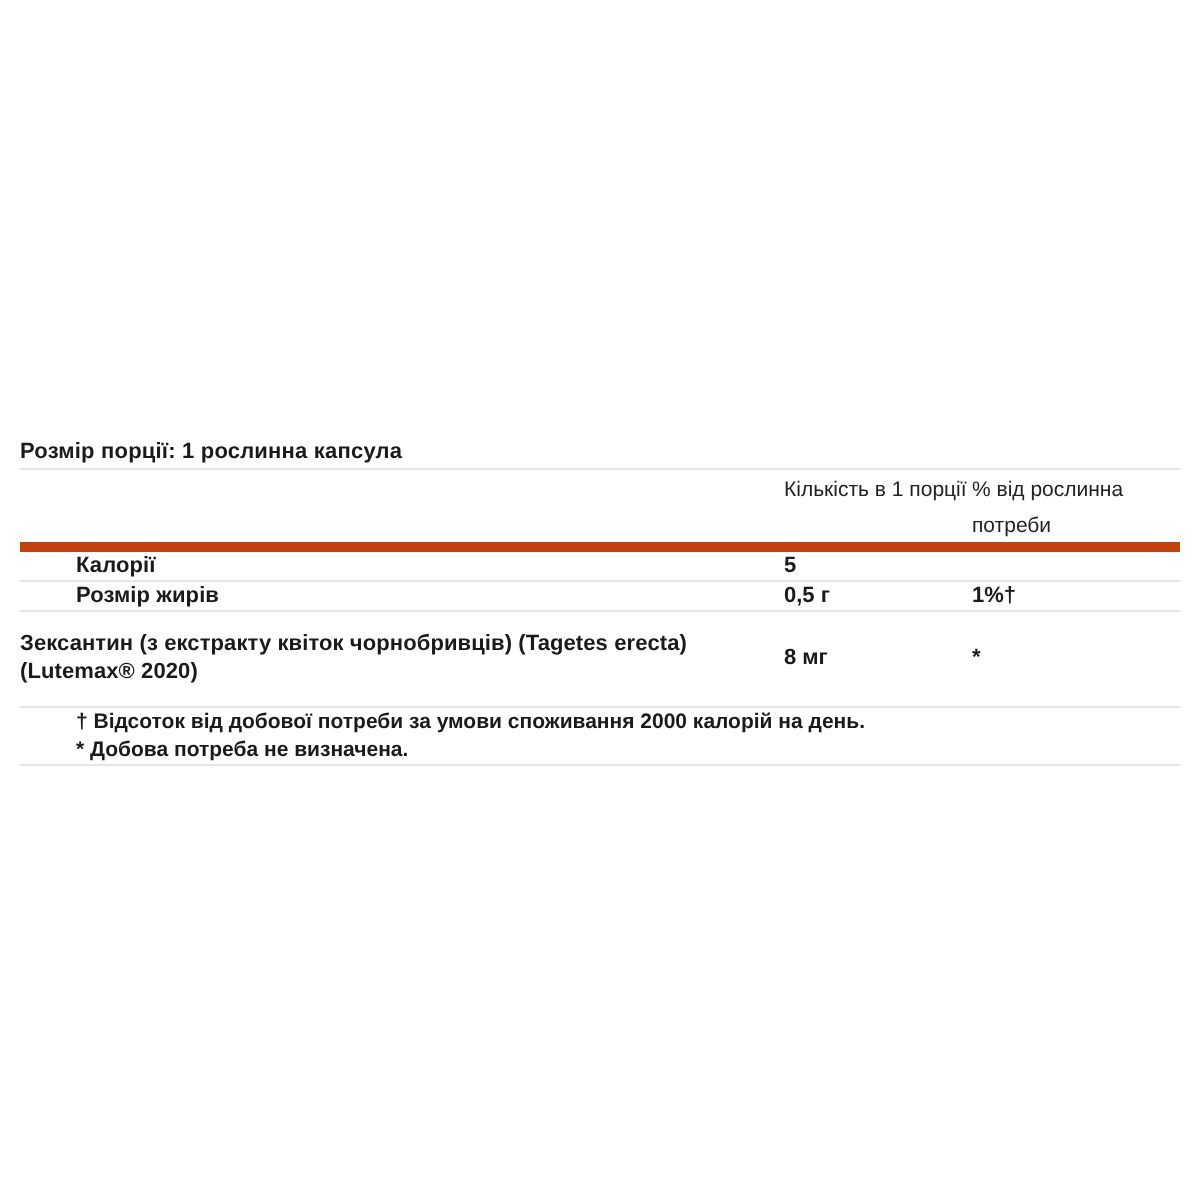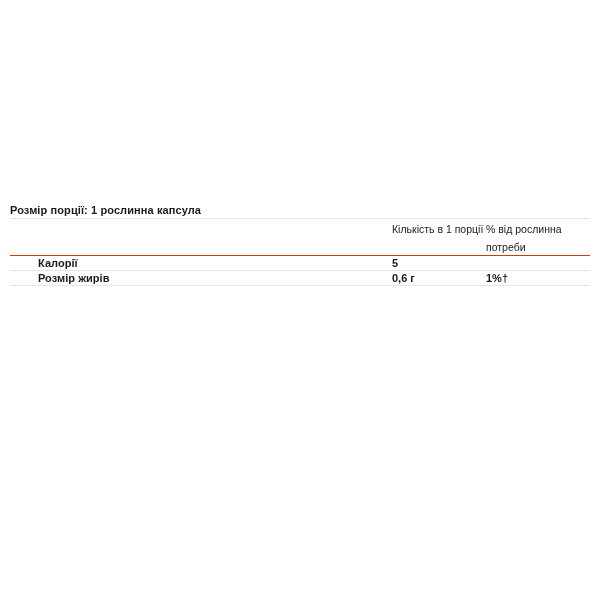--- a/index.html
+++ b/index.html
@@ -13,20 +13,21 @@
     font-family: "Liberation Sans", sans-serif;
     color: #1a1a1a;
     overflow: hidden;
   }
 
   .page {
     position: relative;
     width: 600px;
     height: 492px;
     box-sizing: border-box;
+    margin-top: 16px;
   }
 
   .facts-panel {
     position: absolute;
     left: 10px;
     top: 200px;
     width: 580px;
   }
 
   table.facts {
@@ -53,21 +54,21 @@
   .serving-text {
     font-size: 11px;
     font-weight: bold;
     line-height: 14px;
     letter-spacing: 0.1px;
   }
 
   
   .row-head td {
     padding: 10px 0 9px 0;
-    border-bottom: 1px solid #c2410c;
+    border-bottom: 5px solid #c2410c;
   }
   .head-label {
     font-size: 10.5px;
     font-weight: normal;
     line-height: 14px;
     color: #222222;
   }
 
   
   .row-data td {
@@ -151,24 +152,37 @@
             <span class="nowrap-line">Калорії</span>
           </td>
           <td class="cell-amt">5</td>
           <td class="cell-dv"></td>
         </tr>
 
         <tr class="row-data">
           <td class="cell-name">
             <span class="nowrap-line">Розмір жирів</span>
           </td>
-          <td class="cell-amt">0,6 г</td>
+          <td class="cell-amt">0,5 г</td>
           <td class="cell-dv">1%†</td>
         </tr>
 
 
+        <tr class="row-data tall">
+          <td class="cell-name">
+            <span>Зексантин (з екстракту квіток чорнобривців) (Tagetes erecta) (Lutemax® 2020)</span>
+          </td>
+          <td class="cell-amt">8 мг</td>
+          <td class="cell-dv asterisk-mark">*</td>
+        </tr>
 
+        <tr>
+          <td colspan="3" class="footnotes">
+            <span class="footnote nowrap-line">† Відсоток від добової потреби за умови споживання 2000 калорій на день.</span>
+            <span class="footnote nowrap-line">* Добова потреба не визначена.</span>
+          </td>
+        </tr>
 
       </tbody>
     </table>
   </div>
 
 </div>
 
 </body></html>

